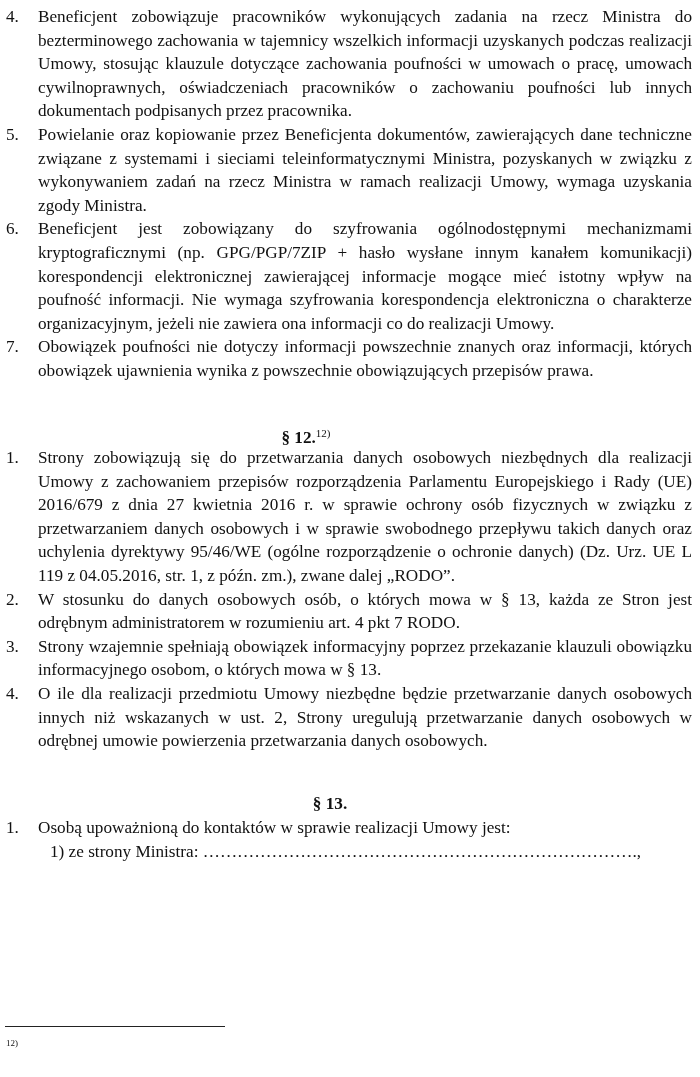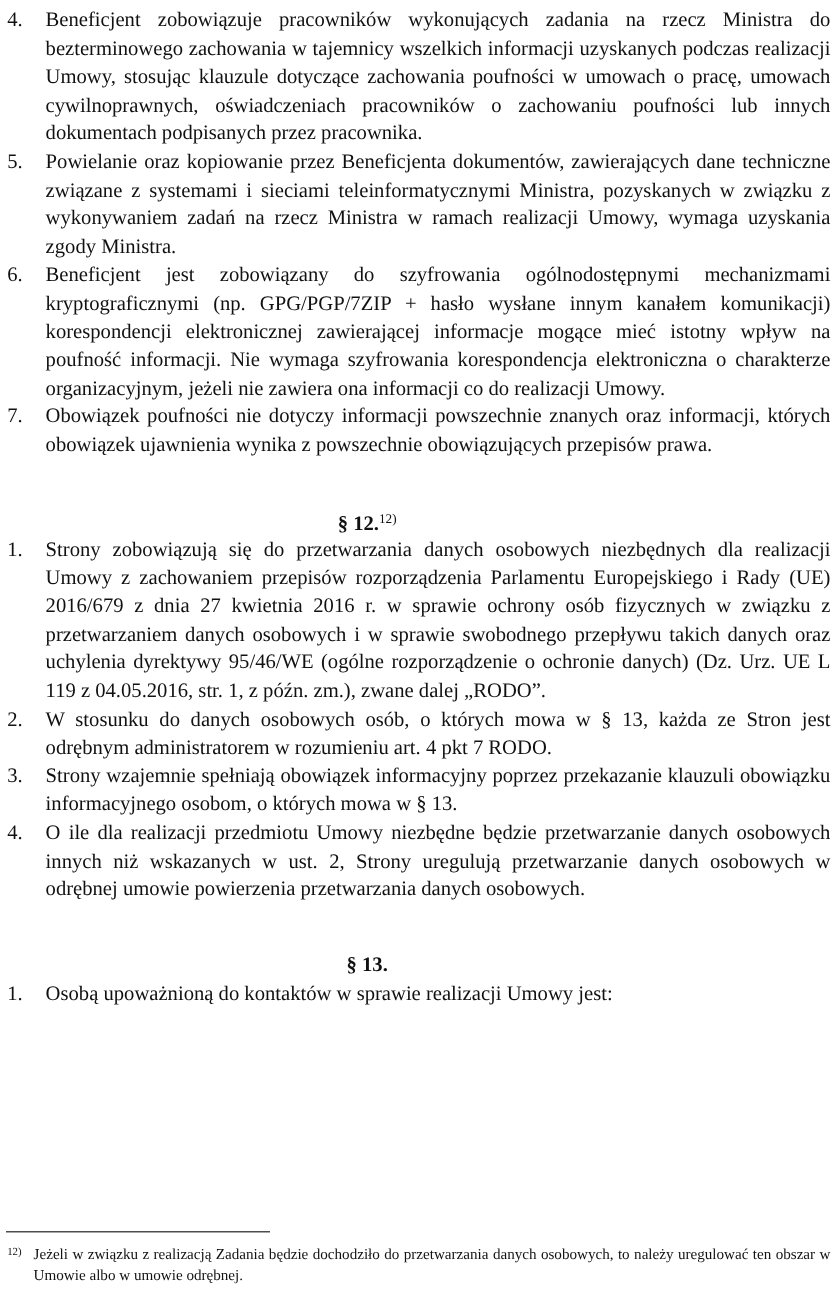--- a/index.html
+++ b/index.html
@@ -59,29 +59,29 @@
     <div class="item">
       <span class="num">3.</span>
       <span class="txt">Strony wzajemnie spełniają obowiązek informacyjny poprzez przekazanie klauzuli obowiązku informacyjnego osobom, o których mowa w § 13.</span>
     </div>
     <div class="item">
       <span class="num">4.</span>
       <span class="txt">O ile dla realizacji przedmiotu Umowy niezbędne będzie przetwarzanie danych osobowych innych niż wskazanych w ust. 2, Strony uregulują przetwarzanie danych osobowych w odrębnej umowie powierzenia przetwarzania danych osobowych.</span>
     </div>
   </div>
 
-  <div class="heading" style="top:792px;">
+  <div class="heading" style="top:792px;padding-left:24px;">
     <span>§ 13.</span>
   </div>
   <div class="list" style="top:816px;">
     <div class="item">
       <span class="num">1.</span>
       <span class="txt">Osobą upoważnioną do kontaktów w sprawie realizacji Umowy jest:</span>
     </div>
+    <div class="sub">1) ze strony Ministra: ………………………………………………………………….,</div>
   </div>
 
   <div class="rule"></div>
   <div class="footnote">
     <span class="fnmark">12)</span>
-    <span>Jeżeli w związku z realizacją Zadania będzie dochodziło do przetwarzania danych osobowych, to należy uregulować ten obszar w Umowie albo w umowie odrębnej.</span>
   </div>
 
 </div>
 
 </body></html>

